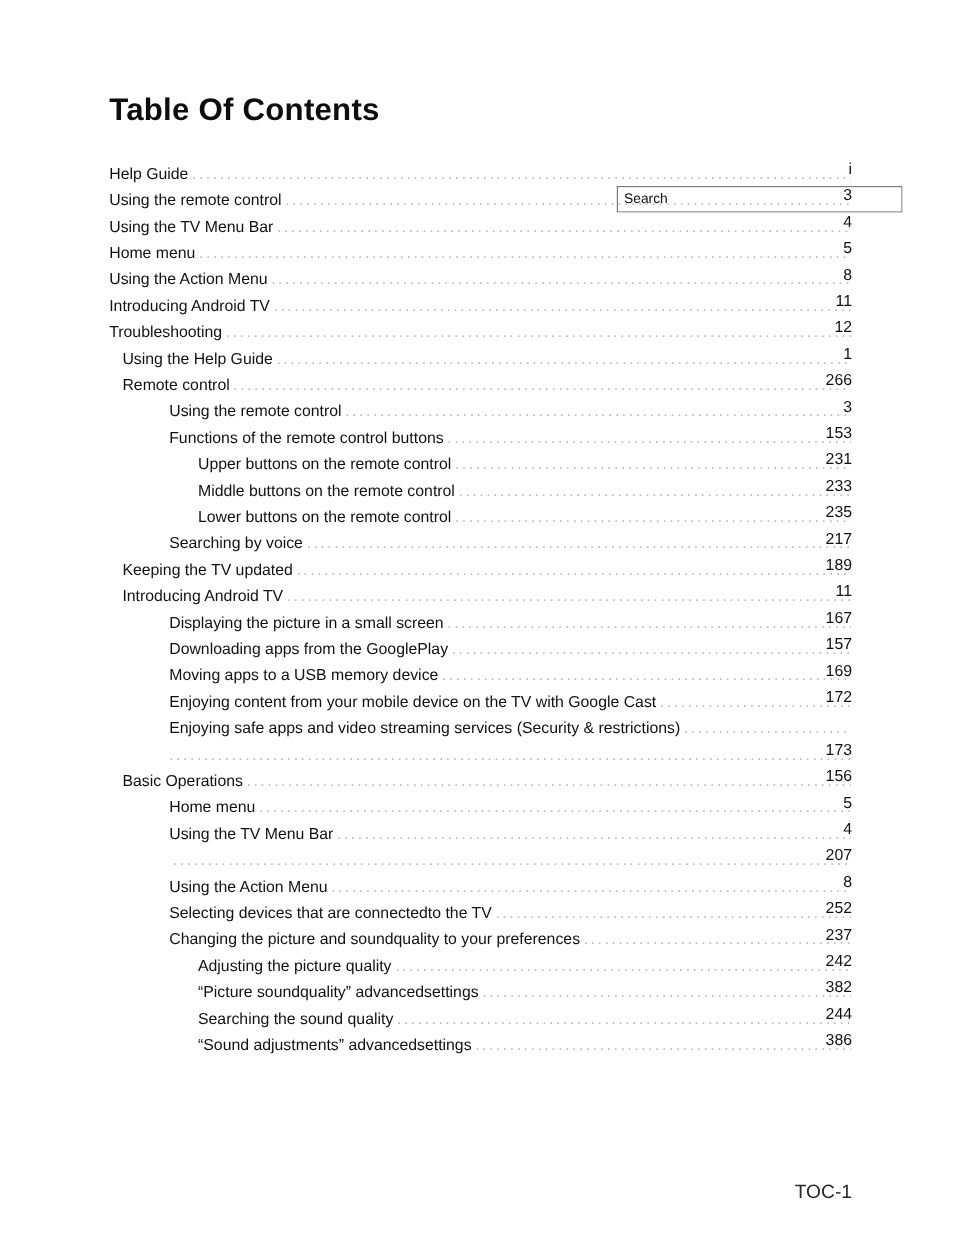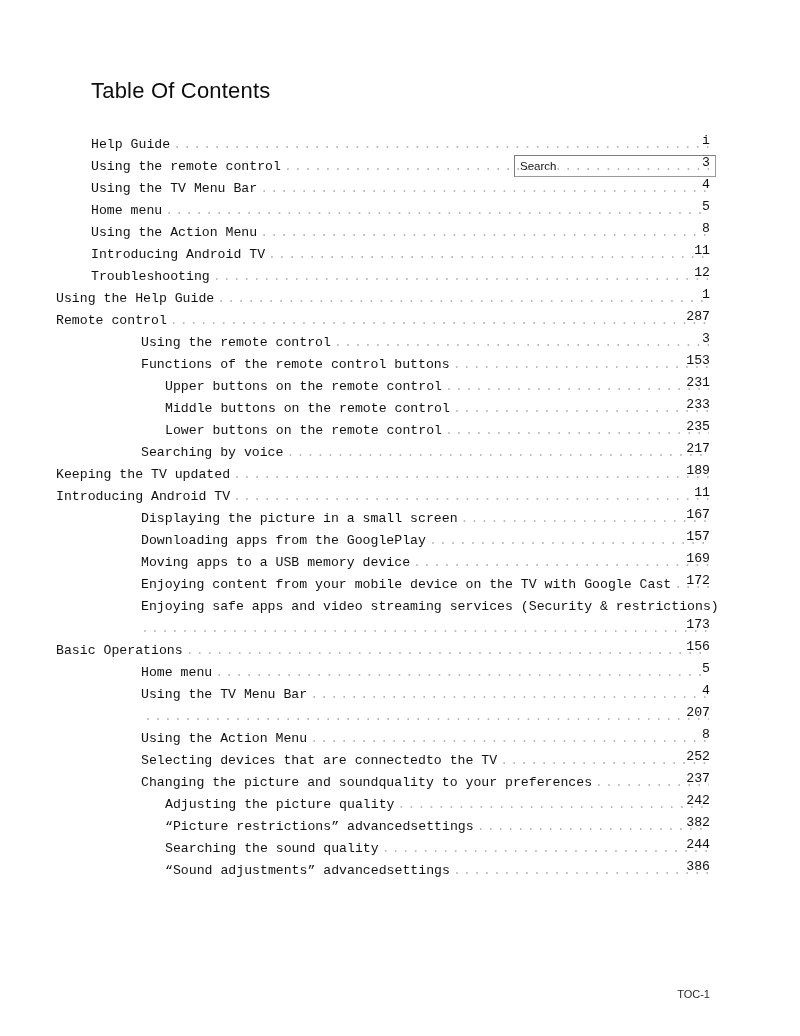--- a/index.html
+++ b/index.html
@@ -26,32 +26,32 @@
   .header {
     position: absolute;
     left: 0; right: 0;
     top: 74px;
     height: 44px;
   }
   .page-title {
     position: absolute;
     left: 91px;
     top: 0px;
-    font-size: 22px;
-    font-weight: 400;
+    font-size: 26px;
+    font-weight: 700;
     letter-spacing: 0.2px;
     line-height: 34px;
     white-space: nowrap;
     color: #0d0d0d;
   }
   .search-box {
     position: absolute;
     left: 514px;
     top: 81px;
-    width: 202px;
+    width: 238px;
     height: 22px;
     box-sizing: border-box;
     border: 1px solid #9a9a9a;
     border-top-color: #7d7d7d;
     border-left-color: #7d7d7d;
     background: #ffffff;
     font-family: "Liberation Sans", sans-serif;
     font-size: 11.5px;
     line-height: 20px;
     color: #111111;
@@ -67,21 +67,20 @@
     top: 131px;
     width: 800px;
   }
   .toc-row {
     position: relative;
     height: 22px;
     display: flex;
     align-items: flex-end;
     padding-right: 90px; 
     box-sizing: border-box;
-    font-family: Liberation Mono, monospace;
   }
   .toc-label {
     font-size: 13.2px;
     line-height: 17px;
     white-space: nowrap;
     color: #111111;
     flex: 0 0 auto;
   }
   .toc-dots {
     flex: 1 1 auto;
@@ -106,37 +105,37 @@
     right: 90px;
     bottom: 4px;
     font-size: 13.2px;
     line-height: 17px;
     color: #111111;
     text-align: right;
     white-space: nowrap;
   }
   
   .lvl0 { padding-left: 91px; }
-  .lvl1 { padding-left: 56px; }
+  .lvl1 { padding-left: 102px; }
   .lvl2 { padding-left: 141px; }
   .lvl3 { padding-left: 165px; }
   .toc-row.cont .toc-dots { margin-left: 0; }
 
   
   .footer {
     position: absolute;
     left: 0; right: 0;
     top: 986px;
     height: 20px;
   }
   .footer-page {
     position: absolute;
     right: 90px;
     top: 0;
-    font-size: 11px;
+    font-size: 16px;
     line-height: 16px;
     color: #2a2a2a;
     white-space: nowrap;
   }
 </style>
 </head>
 <body>
 
 <div class="page">
 
@@ -182,21 +181,21 @@
         <span class="toc-page">12</span>
       </div>
       <div class="toc-row lvl1">
         <span class="toc-label">Using the Help Guide</span>
         <span class="toc-dots"></span>
         <span class="toc-page">1</span>
       </div>
       <div class="toc-row lvl1">
         <span class="toc-label">Remote control</span>
         <span class="toc-dots"></span>
-        <span class="toc-page">287</span>
+        <span class="toc-page">266</span>
       </div>
       <div class="toc-row lvl2">
         <span class="toc-label">Using the remote control</span>
         <span class="toc-dots"></span>
         <span class="toc-page">3</span>
       </div>
       <div class="toc-row lvl2">
         <span class="toc-label">Functions of the remote control buttons</span>
         <span class="toc-dots"></span>
         <span class="toc-page">153</span>
@@ -293,21 +292,21 @@
         <span class="toc-label">Changing the picture and soundquality to your preferences</span>
         <span class="toc-dots"></span>
         <span class="toc-page">237</span>
       </div>
       <div class="toc-row lvl3">
         <span class="toc-label">Adjusting the picture quality</span>
         <span class="toc-dots"></span>
         <span class="toc-page">242</span>
       </div>
       <div class="toc-row lvl3">
-        <span class="toc-label">“Picture restrictions” advancedsettings</span>
+        <span class="toc-label">“Picture soundquality” advancedsettings</span>
         <span class="toc-dots"></span>
         <span class="toc-page">382</span>
       </div>
       <div class="toc-row lvl3">
         <span class="toc-label">Searching the sound quality</span>
         <span class="toc-dots"></span>
         <span class="toc-page">244</span>
       </div>
       <div class="toc-row lvl3">
         <span class="toc-label">“Sound adjustments” advancedsettings</span>

